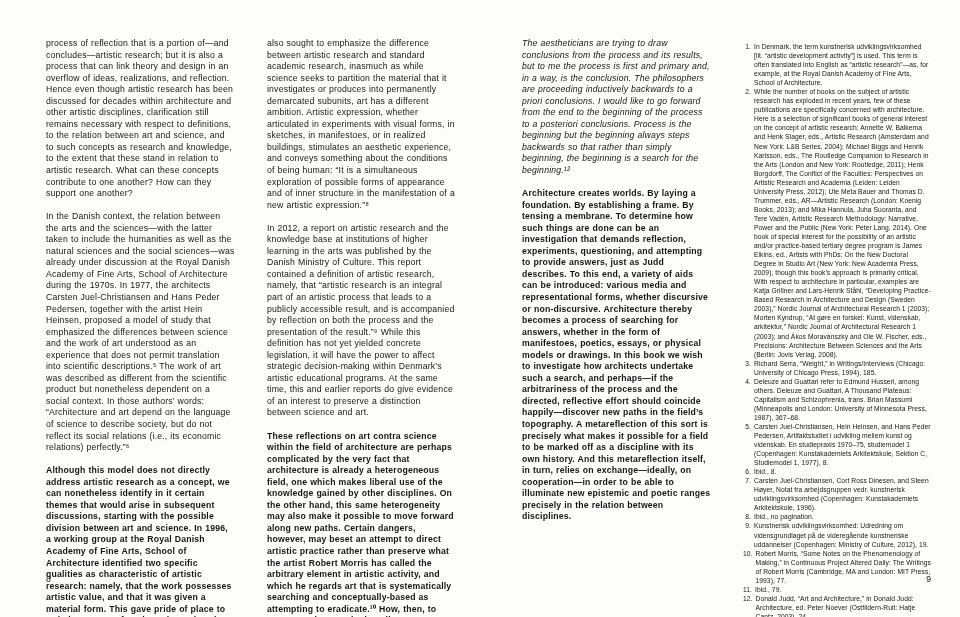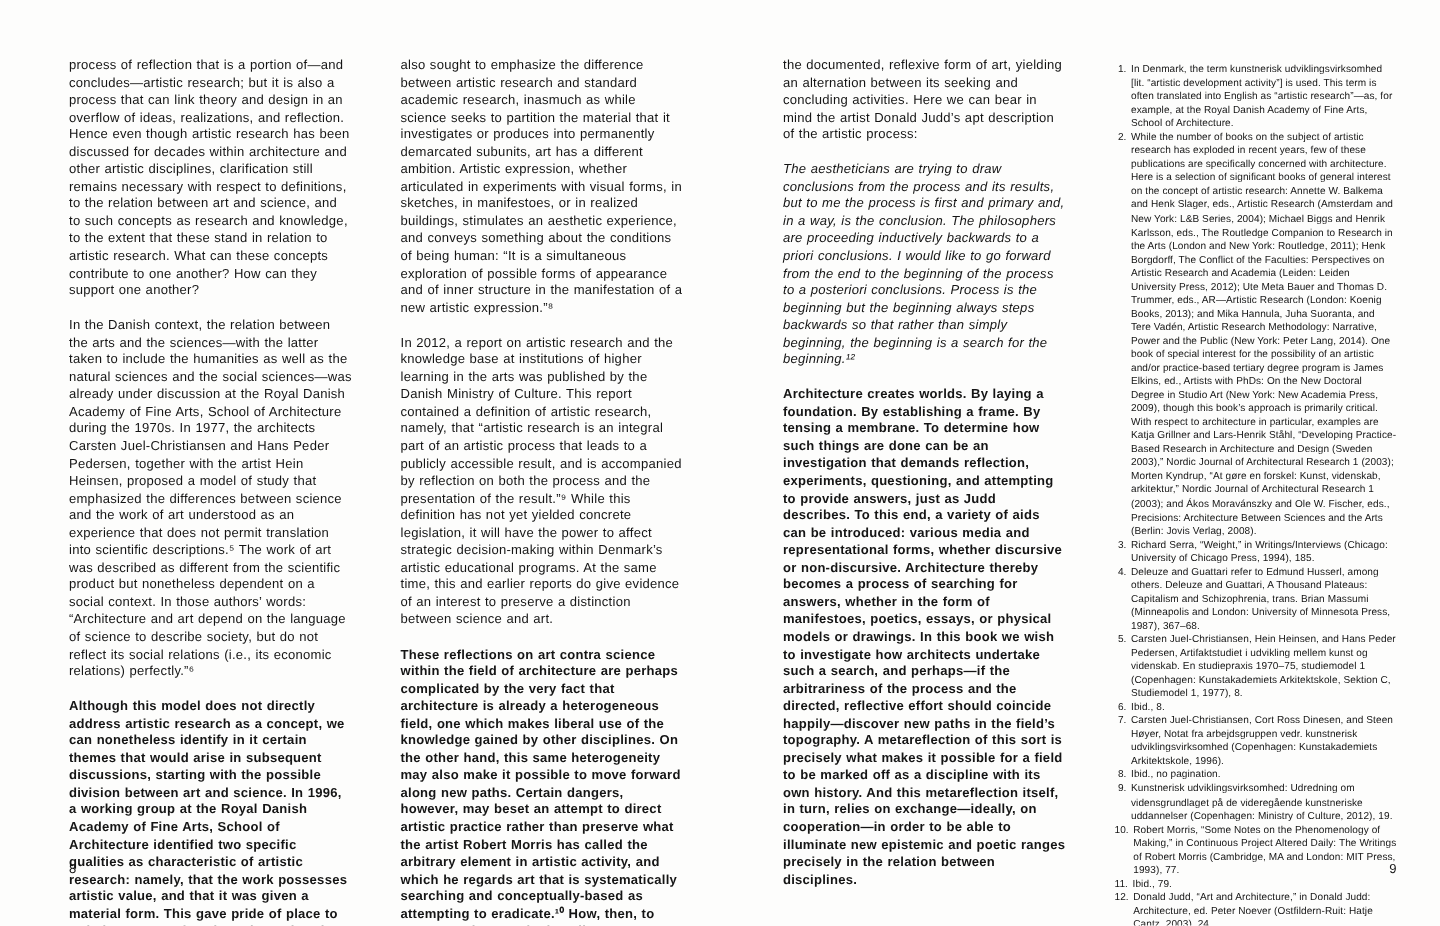--- a/index.html
+++ b/index.html
@@ -69,21 +69,20 @@
     <p>Although this model does not directly address artistic research as a concept, we can nonetheless identify in it certain themes that would arise in subsequent discussions, starting with the possible division between art and science. In 1996, a working group at the Royal Danish Academy of Fine Arts, School of Architecture identified two specific qualities as characteristic of artistic research: namely, that the work possesses artistic value, and that it was given a material form. This gave pride of place to artistic aspects of such works, rather than to epistemic aspects, in keeping with the Danish Academy’s Beaux Arts tradition.⁷ The working group</p>
   </div>
 
   <div class="col" id="col-2">
     <p>also sought to emphasize the difference between artistic research and standard academic research, inasmuch as while science seeks to partition the material that it investigates or produces into permanently demarcated subunits, art has a different ambition. Artistic expression, whether articulated in experiments with visual forms, in sketches, in manifestoes, or in realized buildings, stimulates an aesthetic experience, and conveys something about the conditions of being human: “It is a simultaneous exploration of possible forms of appearance and of inner structure in the manifestation of a new artistic expression.”⁸</p>
     <p>In 2012, a report on artistic research and the knowledge base at institutions of higher learning in the arts was published by the Danish Ministry of Culture. This report contained a definition of artistic research, namely, that “artistic research is an integral part of an artistic process that leads to a publicly accessible result, and is accompanied by reflection on both the process and the presentation of the result.”⁹ While this definition has not yet yielded concrete legislation, it will have the power to affect strategic decision-making within Denmark’s artistic educational programs. At the same time, this and earlier reports do give evidence of an interest to preserve a distinction between science and art.</p>
     <p>These reflections on art contra science within the field of architecture are perhaps complicated by the very fact that architecture is already a heterogeneous field, one which makes liberal use of the knowledge gained by other disciplines. On the other hand, this same heterogeneity may also make it possible to move forward along new paths. Certain dangers, however, may beset an attempt to direct artistic practice rather than preserve what the artist Robert Morris has called the arbitrary element in artistic activity, and which he regards art that is systematically searching and conceptually-based as attempting to eradicate.¹⁰ How, then, to preserve what Morris describes as a rhythmic oscillation between “scattering” and “containment”?¹¹ Perhaps such oscillation can, and should, be transferred to</p>
   </div>
 
   <div class="col" id="col-3">
-    <p>the documented, reflexive form of art, yielding an alternation between its seeking and concluding activities. Here we can bear in mind the artist Donald Judd’s apt description of the artistic process:</p>
     <p class="quote">The aestheticians are trying to draw conclusions from the process and its results, but to me the process is first and primary and, in a way, is the conclusion. The philosophers are proceeding inductively backwards to a priori conclusions. I would like to go forward from the end to the beginning of the process to a posteriori conclusions. Process is the beginning but the beginning always steps backwards so that rather than simply beginning, the beginning is a search for the beginning.¹²</p>
     <p>Architecture creates worlds. By laying a foundation. By establishing a frame. By tensing a membrane. To determine how such things are done can be an investigation that demands reflection, experiments, questioning, and attempting to provide answers, just as Judd describes. To this end, a variety of aids can be introduced: various media and representational forms, whether discursive or non-discursive. Architecture thereby becomes a process of searching for answers, whether in the form of manifestoes, poetics, essays, or physical models or drawings. In this book we wish to investigate how architects undertake such a search, and perhaps—if the arbitrariness of the process and the directed, reflective effort should coincide happily—discover new paths in the field’s topography. A metareflection of this sort is precisely what makes it possible for a field to be marked off as a discipline with its own history. And this metareflection itself, in turn, relies on exchange—ideally, on cooperation—in order to be able to illuminate new epistemic and poetic ranges precisely in the relation between disciplines.</p>
   </div>
 
   <div class="notes">
     <div class="note">
       <span class="note-num">1.</span>
       <span class="note-text">In Denmark, the term kunstnerisk udviklingsvirksomhed [lit. “artistic development activity”] is used. This term is often translated into English as “artistic research”—as, for example, at the Royal Danish Academy of Fine Arts, School of Architecture.</span>
     </div>
     <div class="note">

